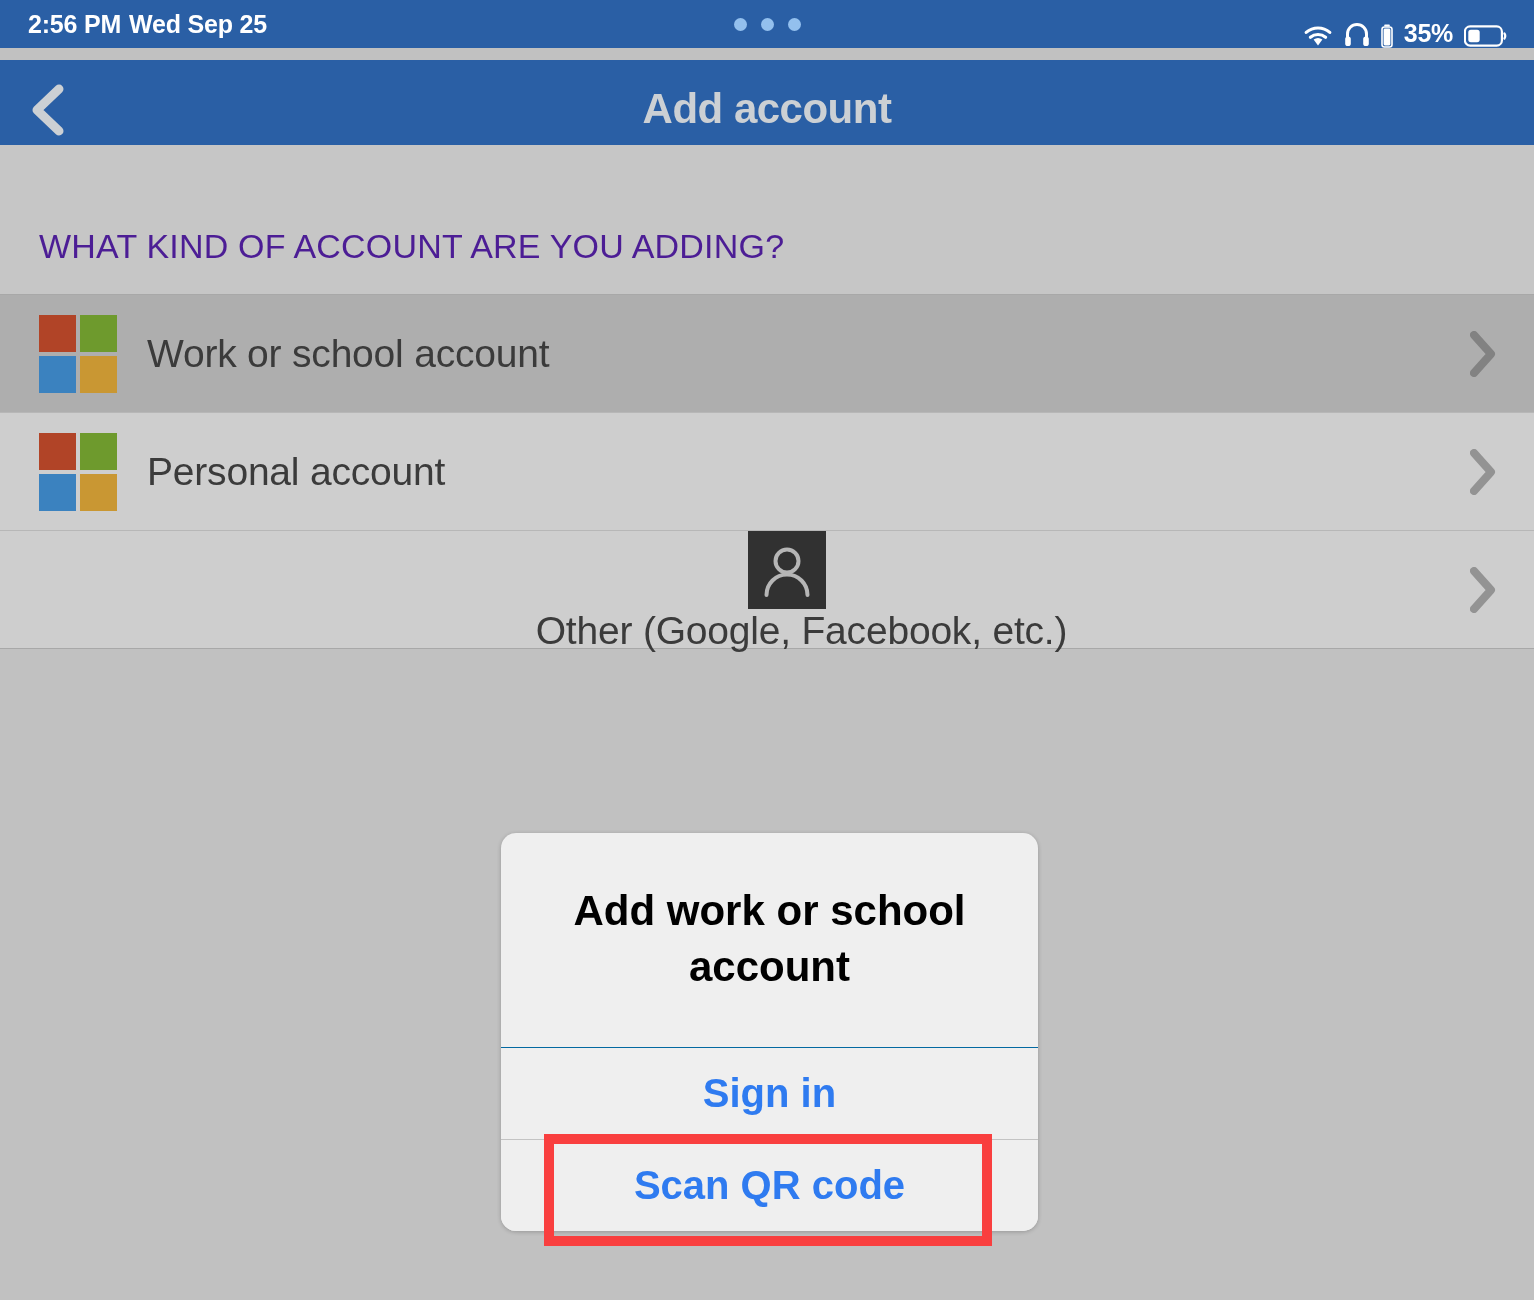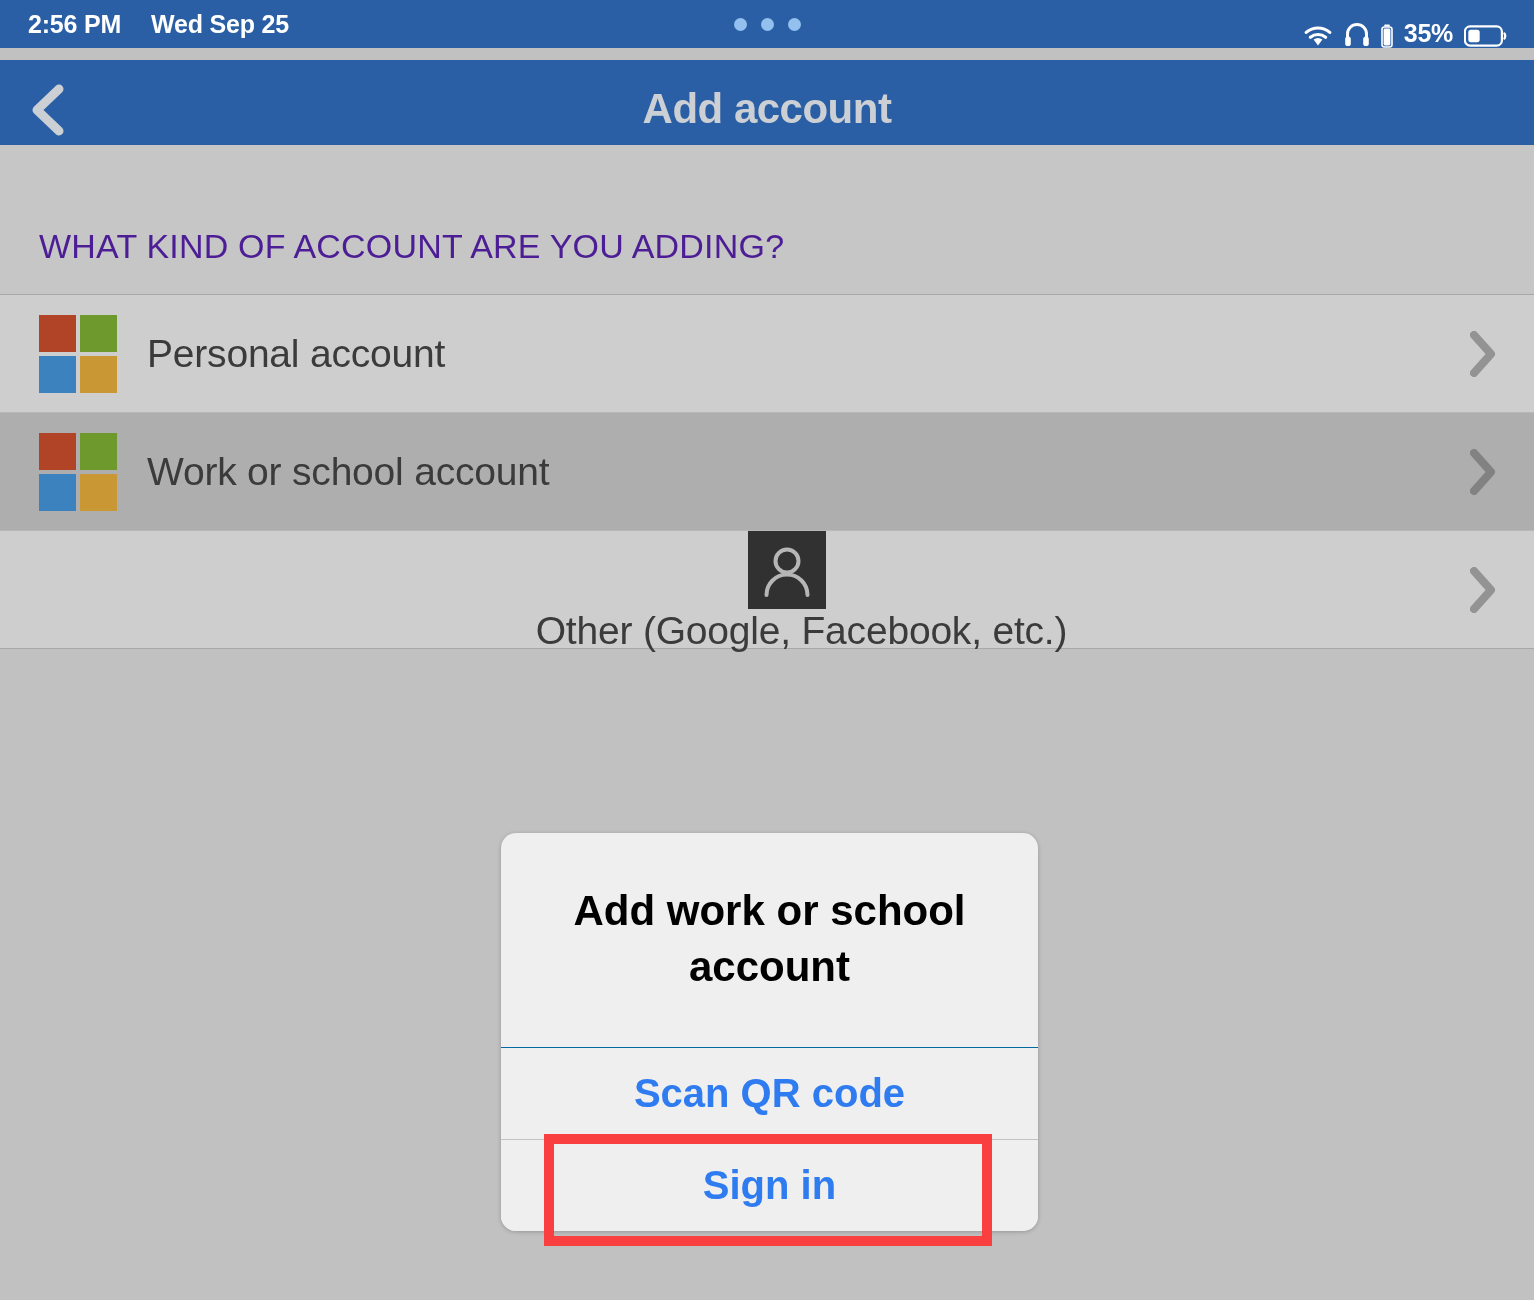--- a/index.html
+++ b/index.html
@@ -23,21 +23,21 @@
     height: 48px;
     background: #2a5fa5;
     display: flex;
     align-items: center;
     box-sizing: border-box;
     padding: 0 28px;
   }
   .status-left {
     display: flex;
     align-items: baseline;
-    gap: 30px;
+    gap: 8px;
     color: #ffffff;
     font-size: 25px;
     font-weight: bold;
     letter-spacing: -0.2px;
   }
   .status-center {
     position: absolute;
     left: 0; right: 0;
     top: 0; height: 48px;
     display: flex;
@@ -275,55 +275,55 @@
     </span>
   </div>
   <div class="nav-title">Add account</div>
 </div>
 
 <div class="content">
 
   <div class="section-header">WHAT KIND OF ACCOUNT ARE YOU ADDING?</div>
 
   <div class="list">
+
+    <div class="row selected">
+      <span class="row-icon">
+        <span class="ms-logo">
+          <span style="background:#b14427"></span>
+          <span style="background:#6e9a2d"></span>
+          <span style="background:#3b82bf"></span>
+          <span style="background:#c99733"></span>
+        </span>
+      </span>
+      <span class="row-label">Work or school account</span>
+      <span class="chevron">
+        <svg viewBox="0 0 26 46" xmlns="http://www.w3.org/2000/svg">
+          <path d="M4 4 L21 23 L4 42" stroke="#828282" stroke-width="8" fill="none" stroke-linecap="round" stroke-linejoin="round"></path>
+        </svg>
+      </span>
+    </div>
 
     <div class="row">
       <span class="row-icon">
         <span class="ms-logo">
           <span style="background:#b14427"></span>
           <span style="background:#6e9a2d"></span>
           <span style="background:#3b82bf"></span>
           <span style="background:#c99733"></span>
         </span>
       </span>
       <span class="row-label">Personal account</span>
       <span class="chevron">
         <svg viewBox="0 0 26 46" xmlns="http://www.w3.org/2000/svg">
           <path d="M4 4 L21 23 L4 42" stroke="#939393" stroke-width="8" fill="none" stroke-linecap="round" stroke-linejoin="round"></path>
         </svg>
       </span>
     </div>
 
-    <div class="row selected">
-      <span class="row-icon">
-        <span class="ms-logo">
-          <span style="background:#b14427"></span>
-          <span style="background:#6e9a2d"></span>
-          <span style="background:#3b82bf"></span>
-          <span style="background:#c99733"></span>
-        </span>
-      </span>
-      <span class="row-label">Work or school account</span>
-      <span class="chevron">
-        <svg viewBox="0 0 26 46" xmlns="http://www.w3.org/2000/svg">
-          <path d="M4 4 L21 23 L4 42" stroke="#828282" stroke-width="8" fill="none" stroke-linecap="round" stroke-linejoin="round"></path>
-        </svg>
-      </span>
-    </div>
-
     <div class="row">
       <span class="row-icon">
         <span class="person-tile">
           <svg viewBox="0 0 56 56" xmlns="http://www.w3.org/2000/svg">
             <circle cx="28" cy="19" r="11.5" fill="none" stroke="#b6b6b6" stroke-width="4"></circle>
             <path d="M7.5 53 a20.5 20.5 0 0 1 41 0" fill="none" stroke="#b6b6b6" stroke-width="4" stroke-linecap="round"></path>
           </svg>
         </span>
       </span>
       <span class="row-label">Other (Google, Facebook, etc.)</span>
@@ -332,17 +332,17 @@
           <path d="M4 4 L21 23 L4 42" stroke="#939393" stroke-width="8" fill="none" stroke-linecap="round" stroke-linejoin="round"></path>
         </svg>
       </span>
     </div>
 
   </div>
 </div>
 
 <div class="alert">
   <div class="alert-title">Add work or school account</div>
+  <div class="alert-action">Sign in</div>
   <div class="alert-action">Scan QR code</div>
-  <div class="alert-action">Sign in</div>
 </div>
 
 <div class="annotation"></div>
 
 </body></html>

